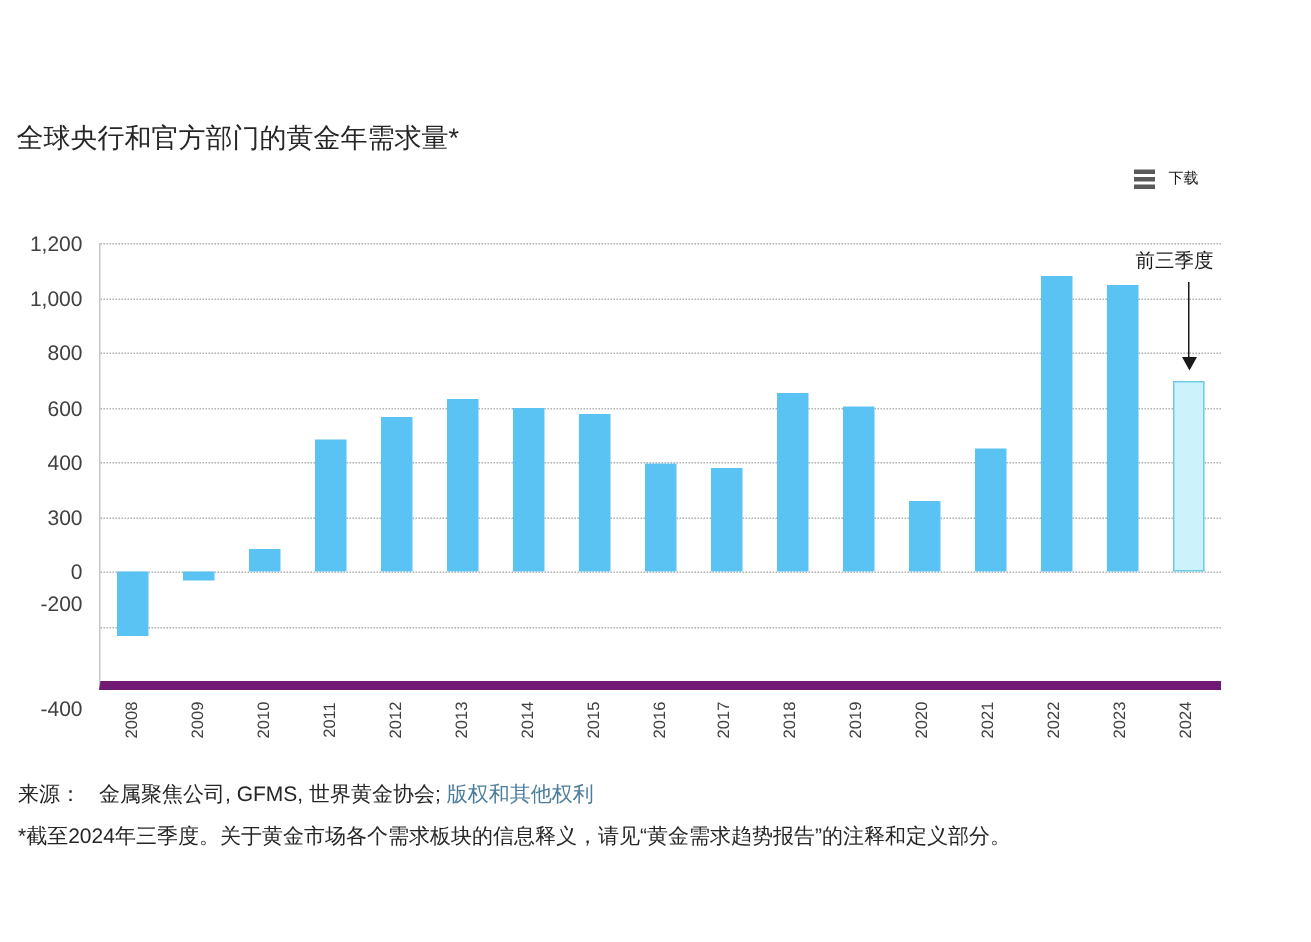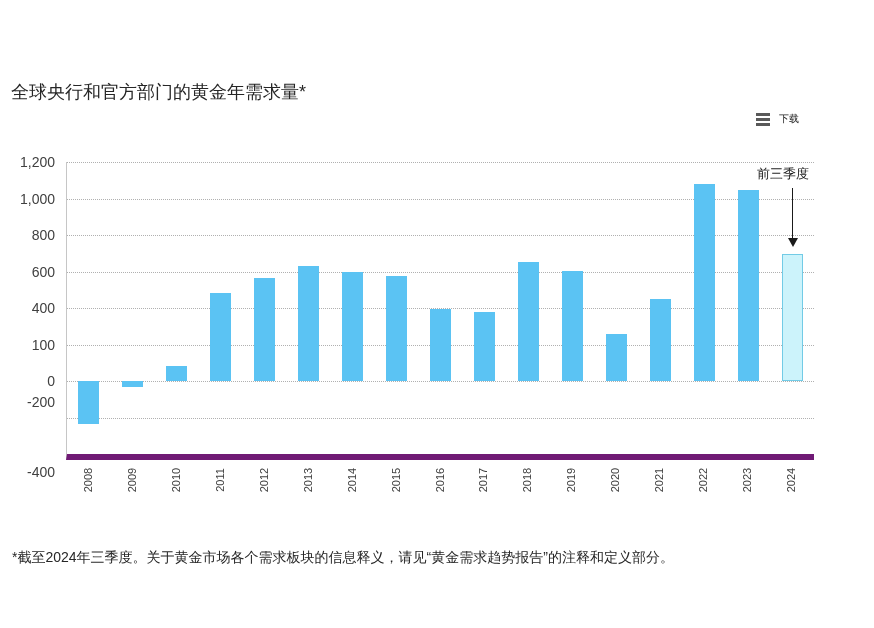--- a/index.html
+++ b/index.html
@@ -48,21 +48,21 @@
     <span class="download-label">下载</span>
   </div>
 
   <div class="chart">
     <div class="yaxis" id="yaxis">
         <div class="lbl" style="top: -7px;">1,200</div>
         <div class="lbl" style="top: 29.5px;">1,000</div>
         <div class="lbl" style="top: 66px;">800</div>
         <div class="lbl" style="top: 102.5px;">600</div>
         <div class="lbl" style="top: 139px;">400</div>
-        <div class="lbl" style="top: 175.5px;">100</div>
+        <div class="lbl" style="top: 175.5px;">300</div>
         <div class="lbl" style="top: 212px;">0</div>
         <div class="lbl" style="top: 233px;">-200</div>
         <div class="lbl" style="top: 303px;">-400</div>
       </div>
     <div class="plot" id="plot">
         <div class="grid" style="top: 0px;"></div>
         <div class="grid" style="top: 36.5px;"></div>
         <div class="grid" style="top: 73px;"></div>
         <div class="grid" style="top: 109.5px;"></div>
         <div class="grid" style="top: 146px;"></div>
@@ -104,15 +104,19 @@
         <div class="xlbl" style="left: 444.382px; top: 18px;">2018</div>
         <div class="xlbl" style="left: 488.324px; top: 18px;">2019</div>
         <div class="xlbl" style="left: 532.265px; top: 18px;">2020</div>
         <div class="xlbl" style="left: 576.206px; top: 18px;">2021</div>
         <div class="xlbl" style="left: 620.147px; top: 18px;">2022</div>
         <div class="xlbl" style="left: 664.088px; top: 18px;">2023</div>
         <div class="xlbl" style="left: 708.029px; top: 18px;">2024</div>
       </div>
   </div>
 
+  <div class="source">
+    <span class="src-label">来源：</span><span>金属聚焦公司, GFMS, 世界黄金协会;</span>
+    <a class="copyright-link">版权和其他权利</a>
+  </div>
   <div class="footnote">*截至2024年三季度。关于黄金市场各个需求板块的信息释义，请见“黄金需求趋势报告”的注释和定义部分。</div>
 
 </div>
 
 </body></html>

